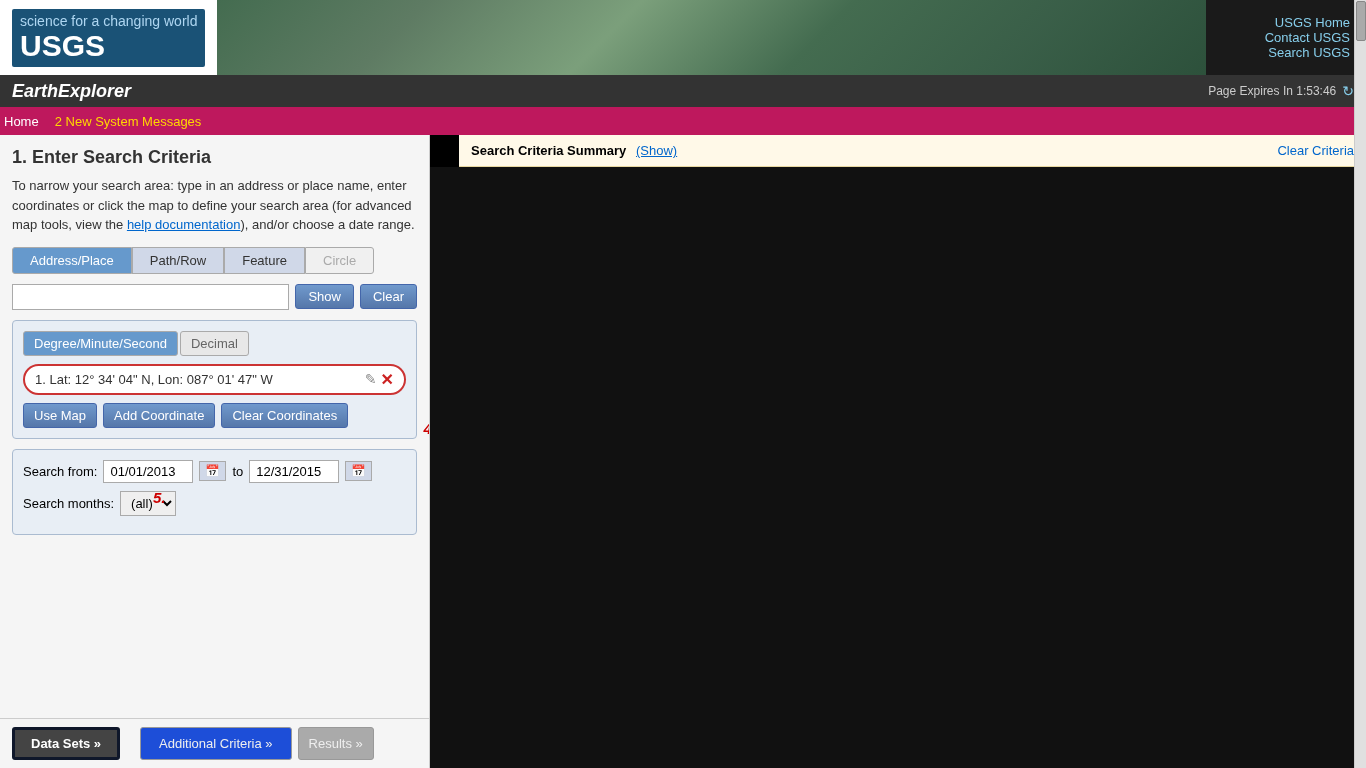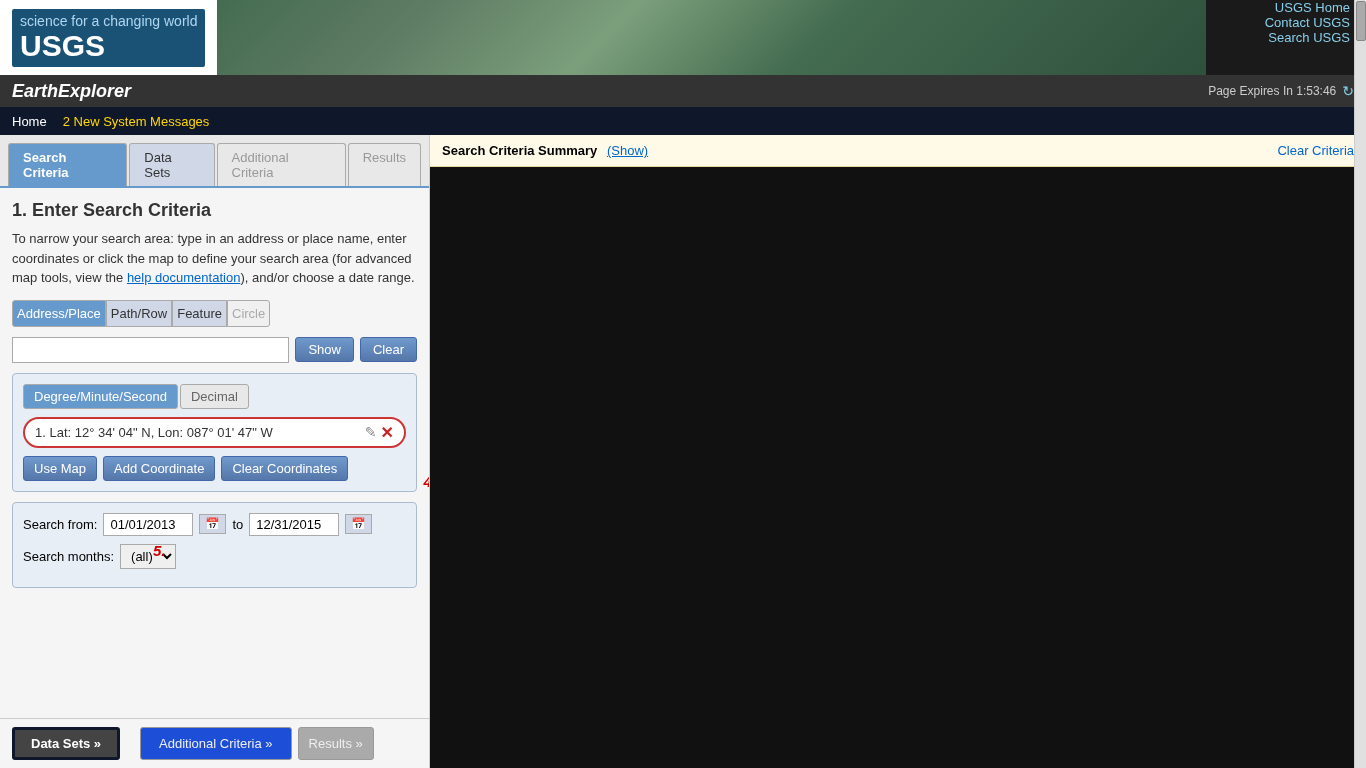--- a/index.html
+++ b/index.html
@@ -4,31 +4,31 @@
   <style>
     * { box-sizing: border-box; margin: 0; padding: 0; }
     body { font-family: Arial, sans-serif; font-size: 13px; background: #fff; width: 1366px; height: 768px; overflow: hidden; }
 
     
     #header { display: flex; align-items: stretch; background: #1a1a1a; height: 75px; }
     #logo-area { background: #fff; padding: 8px 12px; display: flex; align-items: center; min-width: 200px; }
     #logo-img { display: flex; flex-direction: column; align-items: flex-start; }
     #header-map { flex: 1; background: #2c2c2c; overflow: hidden; position: relative; }
     #header-map-img { width: 100%; height: 75px; background: linear-gradient(135deg, #4a7c59 0%, #6b8f71 20%, #8fbc8f 40%, #4a7c59 60%, #3d6b4f 80%, #2d5a3f 100%); opacity: 0.8; }
-    #header-right { background: #1a1a1a; padding: 0 16px; display: flex; flex-direction: column; gap: 4px; min-width: 160px; }
+    #header-right { background: #1a1a1a; padding: 12px 16px; display: flex; flex-direction: column; justify-content: center; gap: 4px; min-width: 160px; }
     #header-links a { color: #87ceeb; text-decoration: none; font-size: 13px; display: block; text-align: right; }
 
     
     #titlebar { background: #333; color: #fff; padding: 6px 12px; display: flex; justify-content: space-between; align-items: center; height: 32px; }
     #app-title { font-size: 18px; font-weight: bold; color: #fff; font-style: italic; }
     #page-expires { font-size: 12px; color: #ccc; display: flex; align-items: center; gap: 6px; }
     #refresh-btn { color: #87ceeb; cursor: pointer; font-size: 14px; }
 
     
-    #navbar { background: #0f172a; padding: 4px 12px; display: flex; align-items: center; justify-content: space-between; height: 28px; }
+    #navbar { background: #be185d; padding: 4px 4px; display: flex; align-items: center; justify-content: space-between; height: 28px; }
     #nav-left { display: flex; gap: 16px; }
     #nav-left a { color: #fff; text-decoration: none; font-size: 13px; }
     #nav-messages { color: #ffd700; text-decoration: none; font-size: 13px; }
     #nav-right { display: flex; gap: 12px; align-items: center; }
     #nav-right a { color: #fff; text-decoration: none; font-size: 13px; }
     #rss-btn { background: #f60; color: #fff; padding: 1px 5px; font-size: 11px; border-radius: 2px; text-decoration: none; font-weight: bold; }
     #feedback-link { color: #ffd700; text-decoration: none; font-size: 13px; }
 
     
     #main { display: flex; height: calc(768px - 75px - 32px - 28px); }
@@ -45,21 +45,21 @@
     
     #panel-content { padding: 12px; flex: 1; }
 
     
     .section-title { font-size: 18px; font-weight: bold; color: #333; margin-bottom: 8px; }
     .section-desc { font-size: 13px; color: #333; line-height: 1.5; margin-bottom: 12px; }
     .section-desc a { color: #0066cc; }
 
     
     .sub-tabs { display: flex; gap: 0; margin-bottom: 10px; }
-    .sub-tab { padding: 5px 4px; cursor: pointer; font-size: 13px; border: 1px solid #aaa; background: #d0d8e8; color: #333; }
+    .sub-tab { padding: 5px 17px; cursor: pointer; font-size: 13px; border: 1px solid #aaa; background: #d0d8e8; color: #333; }
     .sub-tab:first-child { border-radius: 3px 0 0 3px; }
     .sub-tab:last-child { border-radius: 0 3px 3px 0; }
     .sub-tab.active { background: #6699cc; color: #fff; }
     .sub-tab.disabled { color: #aaa; background: #f0f0f0; cursor: default; }
 
     
     .search-row { display: flex; gap: 6px; margin-bottom: 10px; align-items: center; }
     .search-input { flex: 1; padding: 4px 6px; border: 1px solid #aaa; font-size: 13px; height: 26px; }
     .btn-blue { background: linear-gradient(to bottom, #7099cc, #5577aa); color: #fff; border: 1px solid #4466aa; padding: 4px 12px; cursor: pointer; font-size: 13px; border-radius: 3px; }
 
@@ -90,21 +90,21 @@
     .cal-btn { background: #d0d8e8; border: 1px solid #aaa; padding: 2px 5px; cursor: pointer; font-size: 12px; }
     .months-select { padding: 3px 6px; border: 1px solid #aaa; font-size: 13px; }
 
     
     .bottom-buttons { display: flex; gap: 6px; padding: 8px 12px; background: #f5f5f5; border-top: 1px solid #ccc; }
     .btn-dark { background: #444; color: #fff; border: 3px solid #0f172a; padding: 6px 16px; cursor: pointer; font-size: 13px; border-radius: 3px; font-weight: bold; text-align: right; }
     .btn-nav { background: linear-gradient(to bottom, #7099cc, #5577aa); color: #fff; border: 1px solid #4466aa; padding: 6px 16px; cursor: pointer; font-size: 13px; border-radius: 3px; }
 
     
     #right-panel { flex: 1; background: #000; position: relative; display: flex; flex-direction: column; }
-    #map-header { background: #fff9e8; border-bottom: 1px solid #e8d8a0; padding: 8px 12px; display: flex; justify-content: space-between; align-items: center; }
+    #map-header { background: #fff9e8; border-bottom: 1px solid #e8d8a0; padding: 8px 12px; display: flex; justify-content: space-between; align-items: center; margin-left: 29px; }
     #map-show-link { color: #0066cc; cursor: pointer; font-size: 13px; margin-left: 6px; }
     #clear-criteria-btn { color: #0066cc; cursor: pointer; font-size: 13px; text-decoration: none; }
     #map-area { flex: 1; background: #111; }
     .annotation-num { position: absolute; color: #cc0000; font-weight: bold; font-size: 16px; font-style: italic; }
 
     
     #scrollbar { position: absolute; right: 0; top: 0; width: 12px; height: 100%; background: #e0e0e0; border-left: 1px solid #ccc; }
     #scrollbar-thumb { position: absolute; top: 0; width: 10px; height: 40px; background: #aaa; border: 1px solid #888; border-radius: 2px; margin: 1px; }
 
     
@@ -148,26 +148,20 @@
   <div id="nav-left">
     <a href="#">Home</a>
     <a href="#" id="nav-messages" style="color:#ffd700;">2 New System Messages</a>
   </div>
 </div>
 
 <div id="main">
 
   <div id="left-panel">
 
-    <div id="tabs">
-      <div class="tab active">Search Criteria</div>
-      <div class="tab">Data Sets</div>
-      <div class="tab disabled">Additional Criteria</div>
-      <div class="tab disabled">Results</div>
-    </div>
 
     <div id="panel-content">
       <h2 class="section-title">1. Enter Search Criteria</h2>
       <p class="section-desc">
         <span>To narrow your search area: type in an address or place name, enter coordinates or click the map to define your search area (for advanced map tools, view the </span><a href="#">help documentation</a><span>), and/or choose a date range.</span>
       </p>
 
       <div class="sub-tabs">
         <div class="sub-tab active">Address/Place</div>
         <div class="sub-tab">Path/Row</div>

